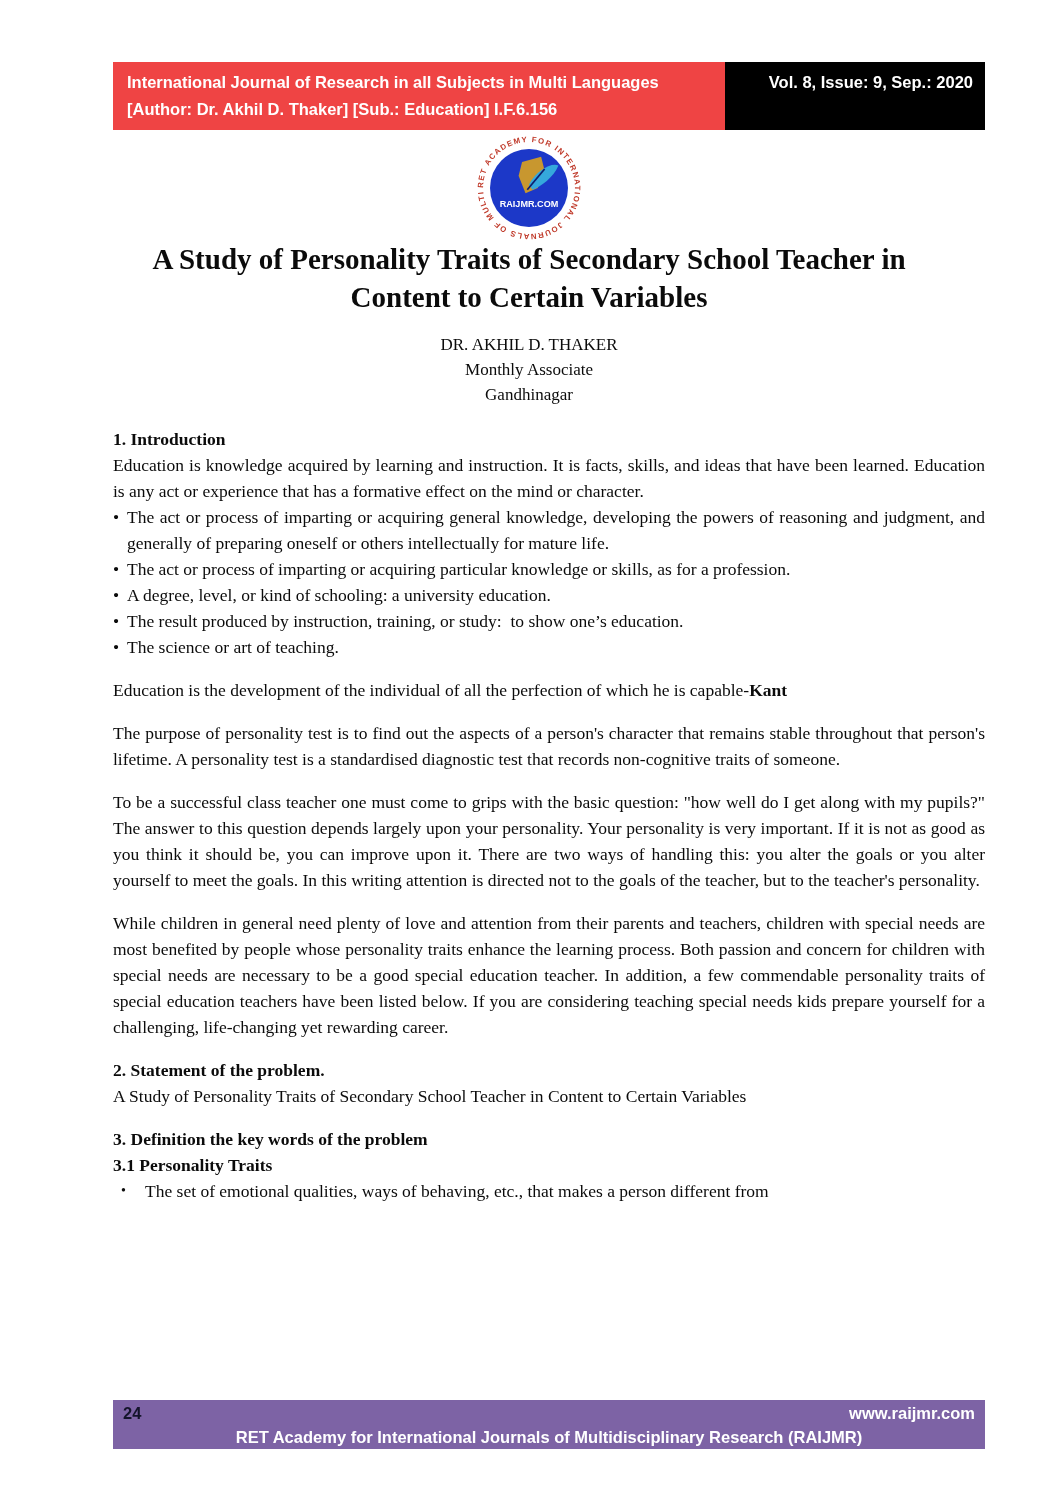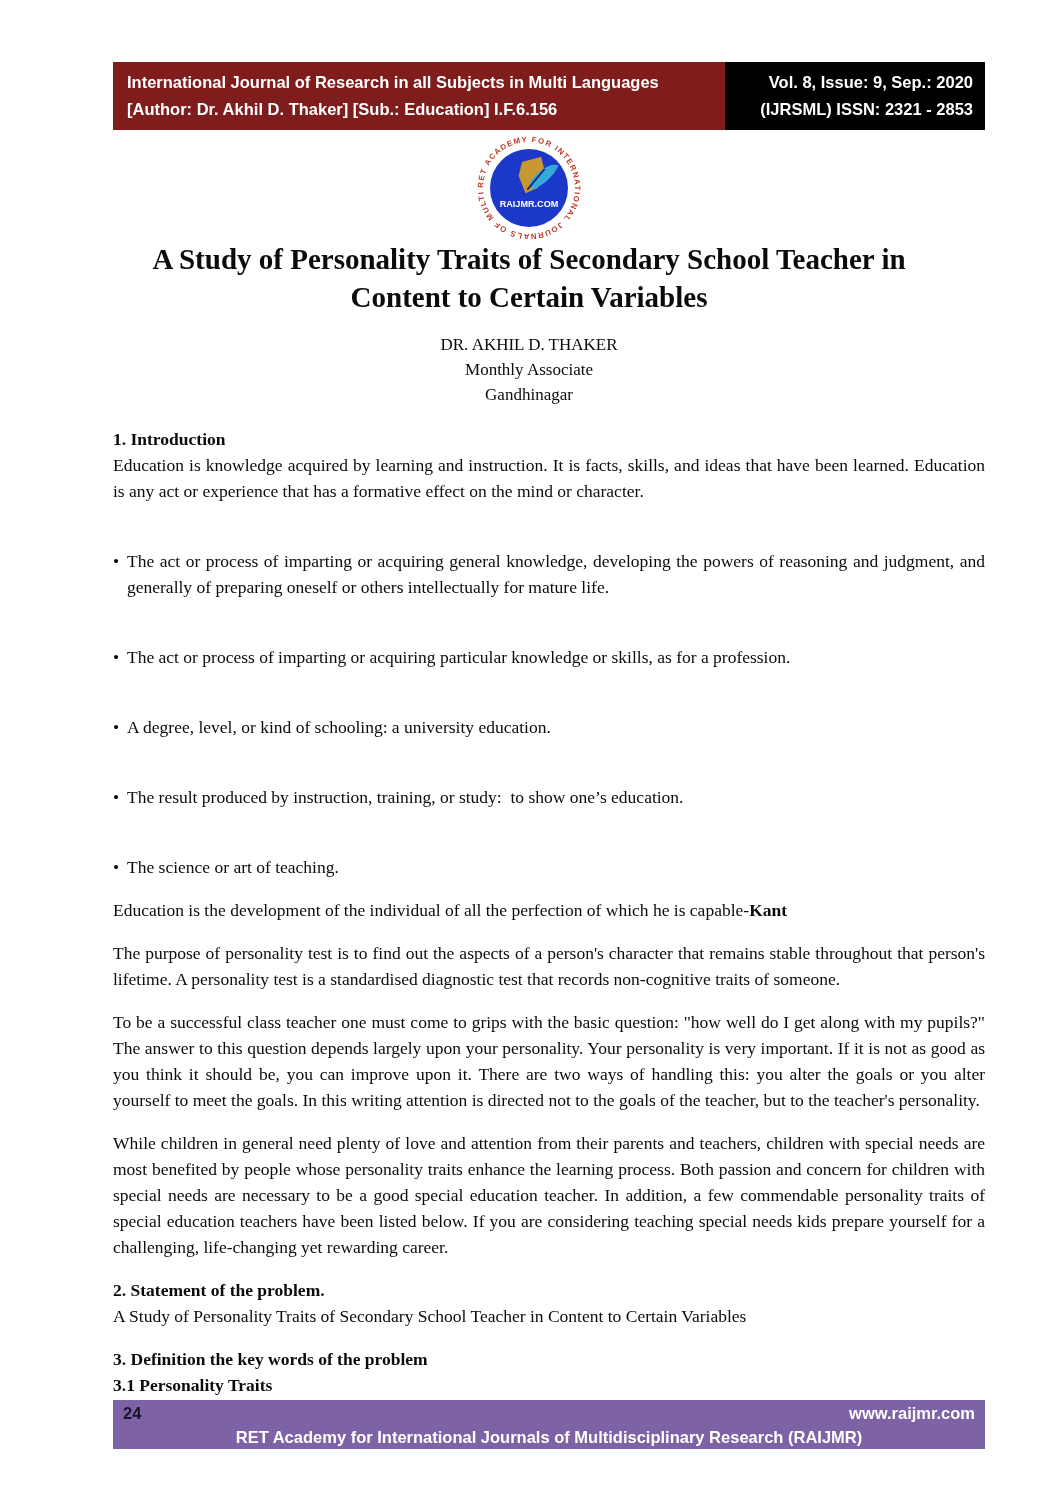--- a/index.html
+++ b/index.html
@@ -2,41 +2,41 @@
 <html><head>
 <meta charset="utf-8">
 <style>
   * { box-sizing: border-box; margin: 0; padding: 0; }
   html,body { background:#ffffff; }
   body { width:1058px; height:1497px; position:relative; font-family:"Liberation Serif", serif; color:#0b0b0b; }
   .page { position:absolute; inset:0; background:#ffffff; overflow:hidden; }
 
   
   .hdr { position:absolute; left:113px; top:62px; width:872px; height:68px; display:flex; }
-  .hdr-left { flex:1; background:#7f1d1d; color:#ffffff; font-family:"Liberation Sans", sans-serif;
+  .hdr-left { flex:1; background:#ef4444; color:#ffffff; font-family:"Liberation Sans", sans-serif;
               font-weight:700; font-size:16.5px; line-height:27px; padding:7px 8px 7px 14px; }
   .hdr-right { width:260px; background:#000000; color:#ffffff; font-family:"Liberation Sans", sans-serif;
                font-weight:700; font-size:16.5px; line-height:27px; padding:7px 12px 7px 16px; text-align:right; }
 
   
   .logo-wrap { position:absolute; left:0; top:136px; width:1058px; display:flex; justify-content:center; }
 
   
   .title { position:absolute; left:93px; top:240px; width:872px; text-align:center;
            font-weight:700; font-size:29px; line-height:38px; }
   .author { position:absolute; left:93px; top:332px; width:872px; text-align:center;
             font-size:17px; line-height:25px; }
 
   
   .main { position:absolute; left:113px; top:426px; width:872px; font-size:17.5px; line-height:26px; }
   .h { font-weight:700; }
   .para { text-align:justify; white-space:pre-wrap; }
   .gap { margin-top:17px; }
   .blist { }
-  .bitem { display:flex; text-align:justify;margin-top:44px; }
+  .bitem { display:flex; text-align:justify; }
   .bitem::before { content:"\2022"; width:14px; flex:0 0 14px; }
   .bitem .btext { flex:1; text-align:justify; white-space:pre-wrap; }
   .bitem2 { display:flex; text-align:justify;align-items:center; }
   .bitem2::before { content:"\2022"; width:24px; flex:0 0 24px; padding-left:8px; font-size:14px; line-height:26px; }
   .bitem2 .btext { flex:1; text-align:justify; white-space:pre-wrap; }
 
   
   .ftr { position:absolute; left:113px; top:1400px; width:872px; height:49px; background:#7D63A5;
          color:#ffffff; font-family:"Liberation Sans", sans-serif; font-weight:700; font-size:16.5px;
          line-height:24px; padding:1px 10px 0 10px; }
@@ -50,21 +50,20 @@
 
 <div class="page">
 
   <div class="hdr">
     <div class="hdr-left">
       <div>International Journal of Research in all Subjects in Multi Languages</div>
       <div>[Author: Dr. Akhil D. Thaker] [Sub.: Education] I.F.6.156</div>
     </div>
     <div class="hdr-right">
       <div>Vol. 8, Issue: 9, Sep.: 2020</div>
-      <div>(IJRSML)  ISSN: 2321 - 2853</div>
     </div>
   </div>
 
   <div class="logo-wrap">
     <svg width="104" height="104" viewBox="0 0 120 120">
       <defs>
         <path id="ringpath" d="M 60,60 m -53,0 a 53,53 0 1,1 106,0 a 53,53 0 1,1 -106,0"></path>
       </defs>
       <circle cx="60" cy="60" r="59" fill="#ffffff"></circle>
       <text font-family="Liberation Sans, sans-serif" font-size="9" font-weight="bold" fill="#C03A2A" letter-spacing="1.5">

